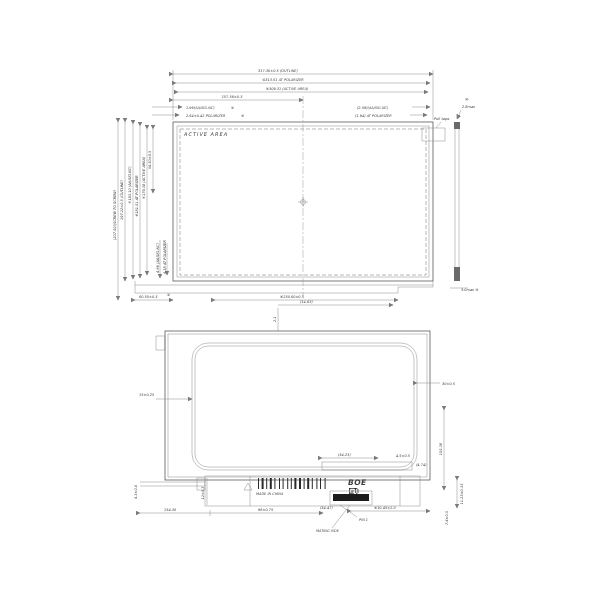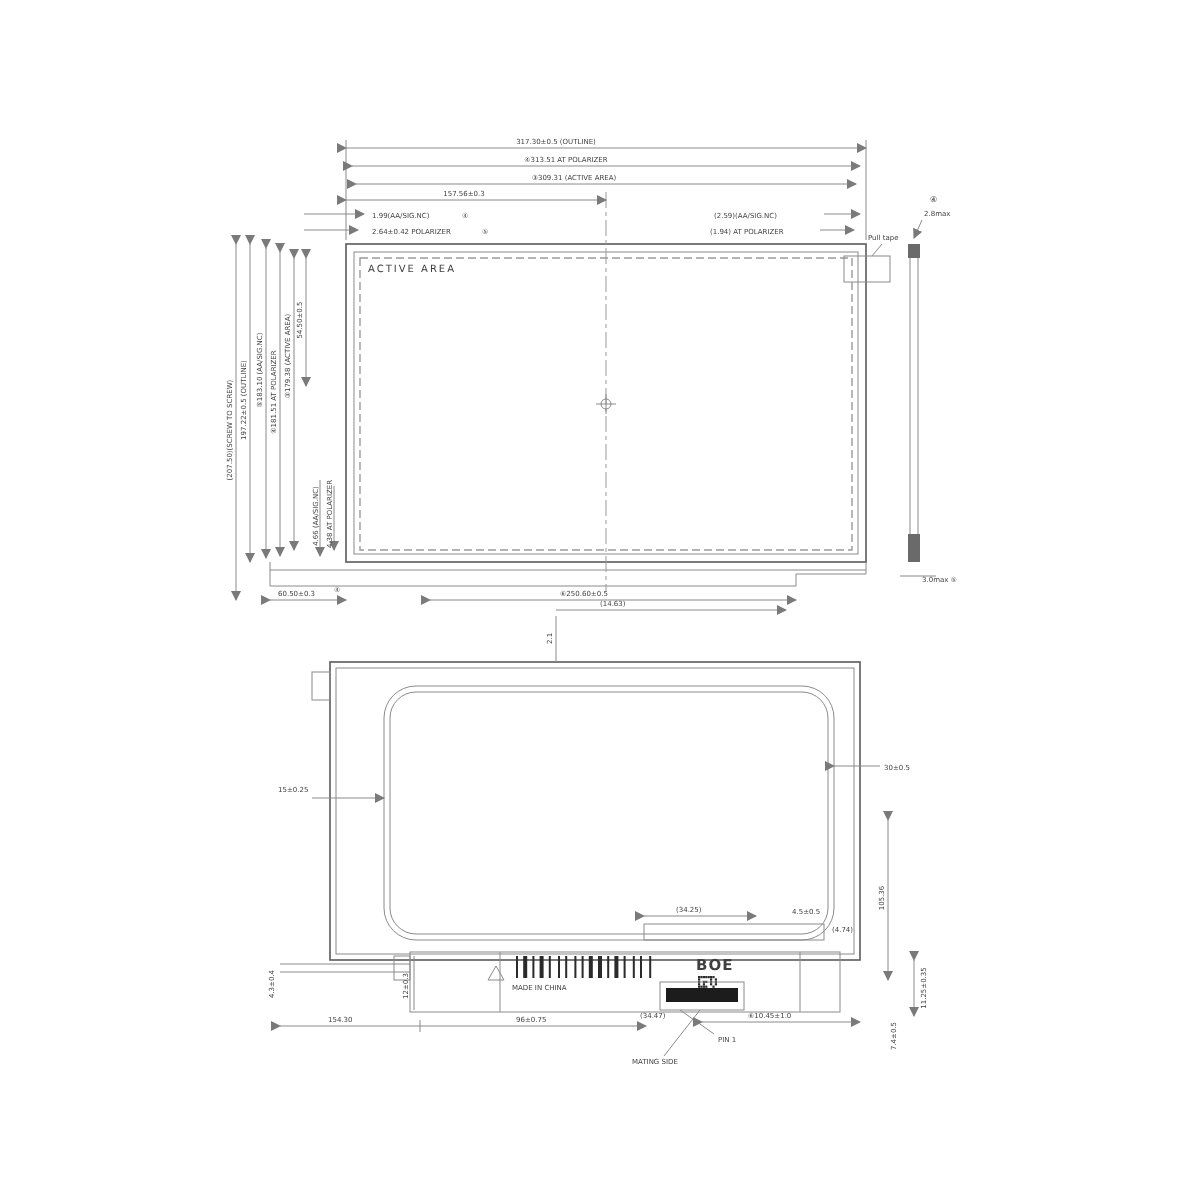--- a/index.html
+++ b/index.html
@@ -1,17 +1,17 @@
 <!DOCTYPE html>
 <html><head>
 <meta charset="utf-8">
 <style>
   html,body{margin:0;padding:0;background:#ffffff;}
   .stage{position:relative;width:600px;height:600px;background:#ffffff;overflow:hidden;
-         font-family:"DejaVu Sans", sans-serif;}
+         font-family:"DejaVu Sans", sans-serif;font-style:italic;}
   svg{position:absolute;top:0;left:0;}
   text{fill:#3f3f3f;font-family:"DejaVu Sans", sans-serif;}
   .t35{font-size:3.5px;}
   .t4{font-size:4px;}
   .t5{font-size:5px;letter-spacing:1px;}
   .t7{font-size:7.5px;font-weight:bold;letter-spacing:0.5px;}
   .thin{stroke:#8a8a8a;stroke-width:0.5;fill:none;}
   .med{stroke:#5a5a5a;stroke-width:0.8;fill:none;}
   .dash{stroke:#9a9a9a;stroke-width:0.7;fill:none;stroke-dasharray:4 2;}
   .cline{stroke:#9a9a9a;stroke-width:0.5;fill:none;stroke-dasharray:8 2 2 2;}

